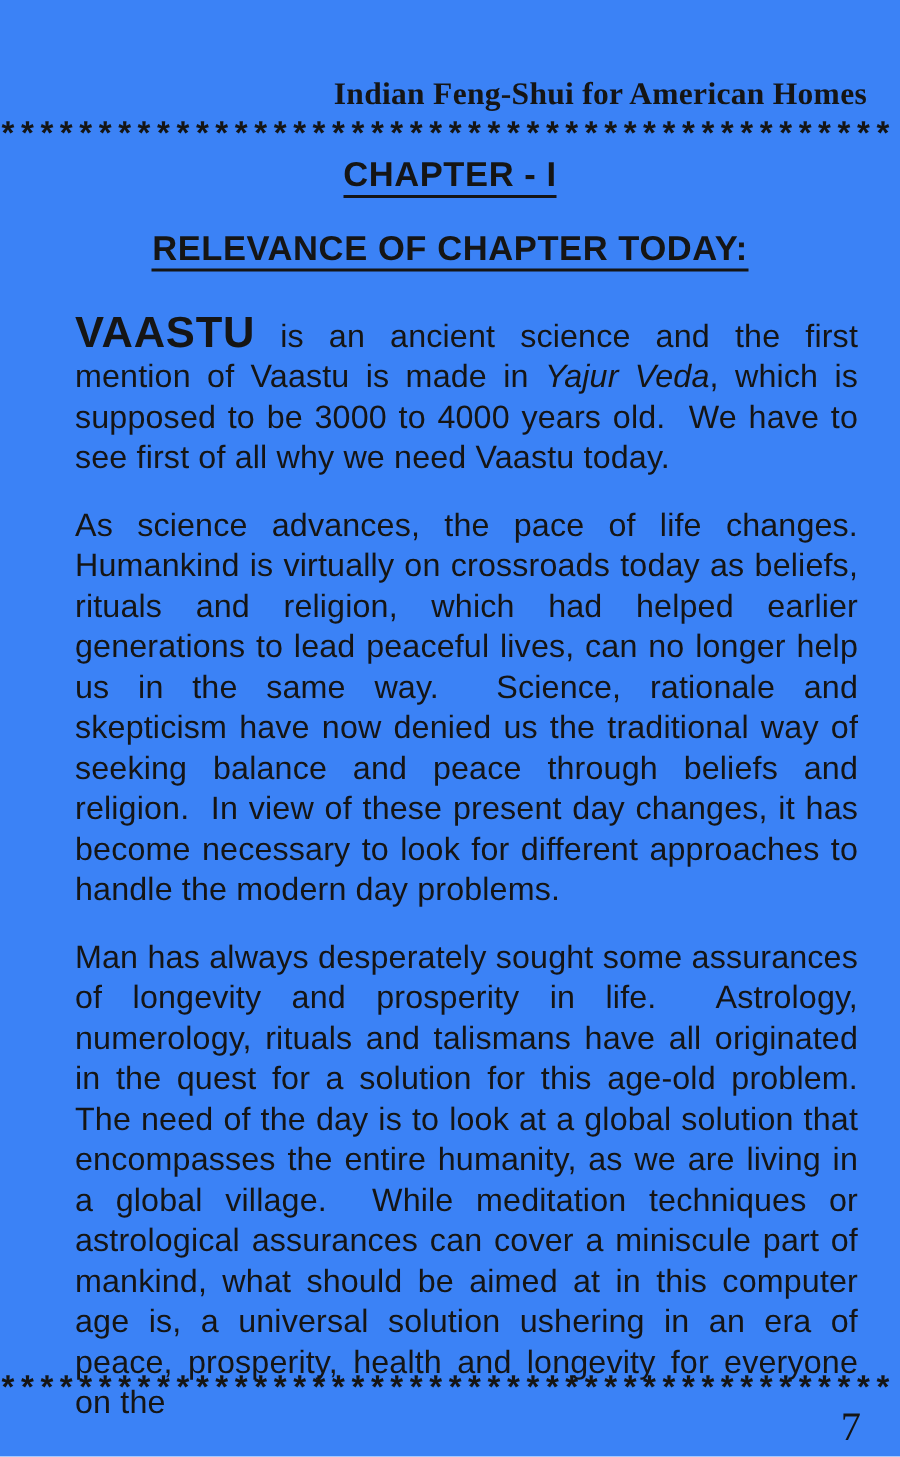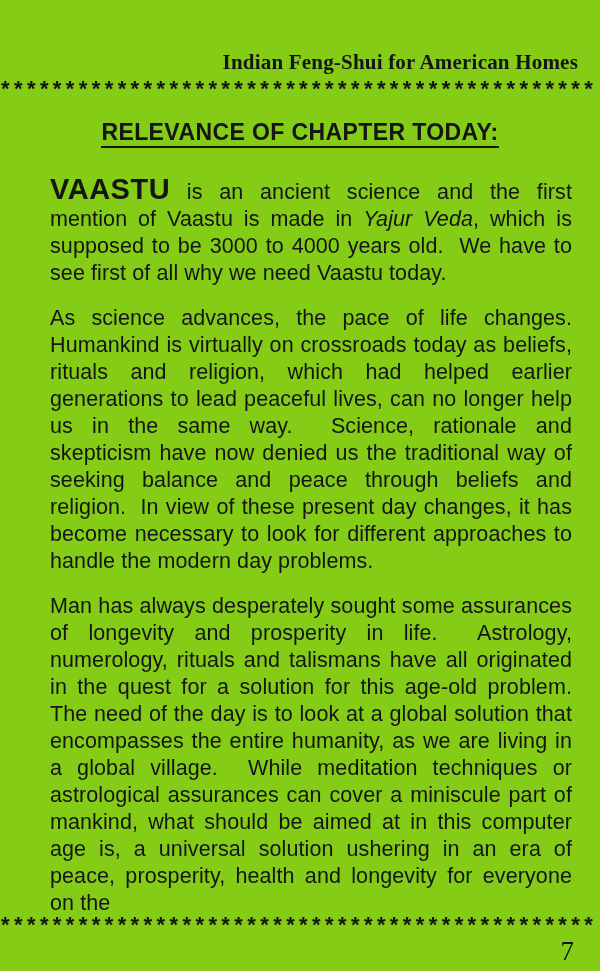--- a/index.html
+++ b/index.html
@@ -4,21 +4,21 @@
 <style>
   html, body {
     margin: 0;
     padding: 0;
     background: #ffffff;
   }
   .page {
     position: relative;
     width: 600px;
     height: 971px;
-    background: #84cc16;
+    background: #3b82f6;
     color: #151515;
     overflow: hidden;
     box-sizing: border-box;
     font-family: "Liberation Sans", "DejaVu Sans", sans-serif;
   }
   .running-head {
     padding-top: 50px;
     padding-right: 22px;
     text-align: right;
     font-family: "Liberation Serif", "DejaVu Serif", serif;
@@ -93,20 +93,23 @@
 </style>
 </head>
 <body>
 
 <div class="page">
 
   <div class="running-head">Indian Feng-Shui for American Homes</div>
 
   <div class="divider divider-top">**********************************************</div>
 
+  <div class="chapter-heading">
+    <span class="underlined">CHAPTER - I</span>
+  </div>
 
   <div class="section-heading">
     <span class="underlined">RELEVANCE OF CHAPTER TODAY:</span>
   </div>
 
   <div class="body-text">
     <p><span class="lead-word">VAASTU</span><span> is an ancient science and the first mention of Vaastu is made in </span><span class="italic-term">Yajur Veda</span><span>, which is supposed to be 3000 to 4000 years old.  We have to see first of all why we need Vaastu today.</span></p>
 
     <p>As science advances, the pace of life changes.  Humankind is virtually on crossroads today as beliefs, rituals and religion, which had helped earlier generations to lead peaceful lives, can no longer help us in the same way.  Science, rationale and skepticism have now denied us the traditional way of seeking balance and peace through beliefs and religion.  In view of these present day changes, it has become necessary to look for different approaches to handle the modern day problems.</p>
 

